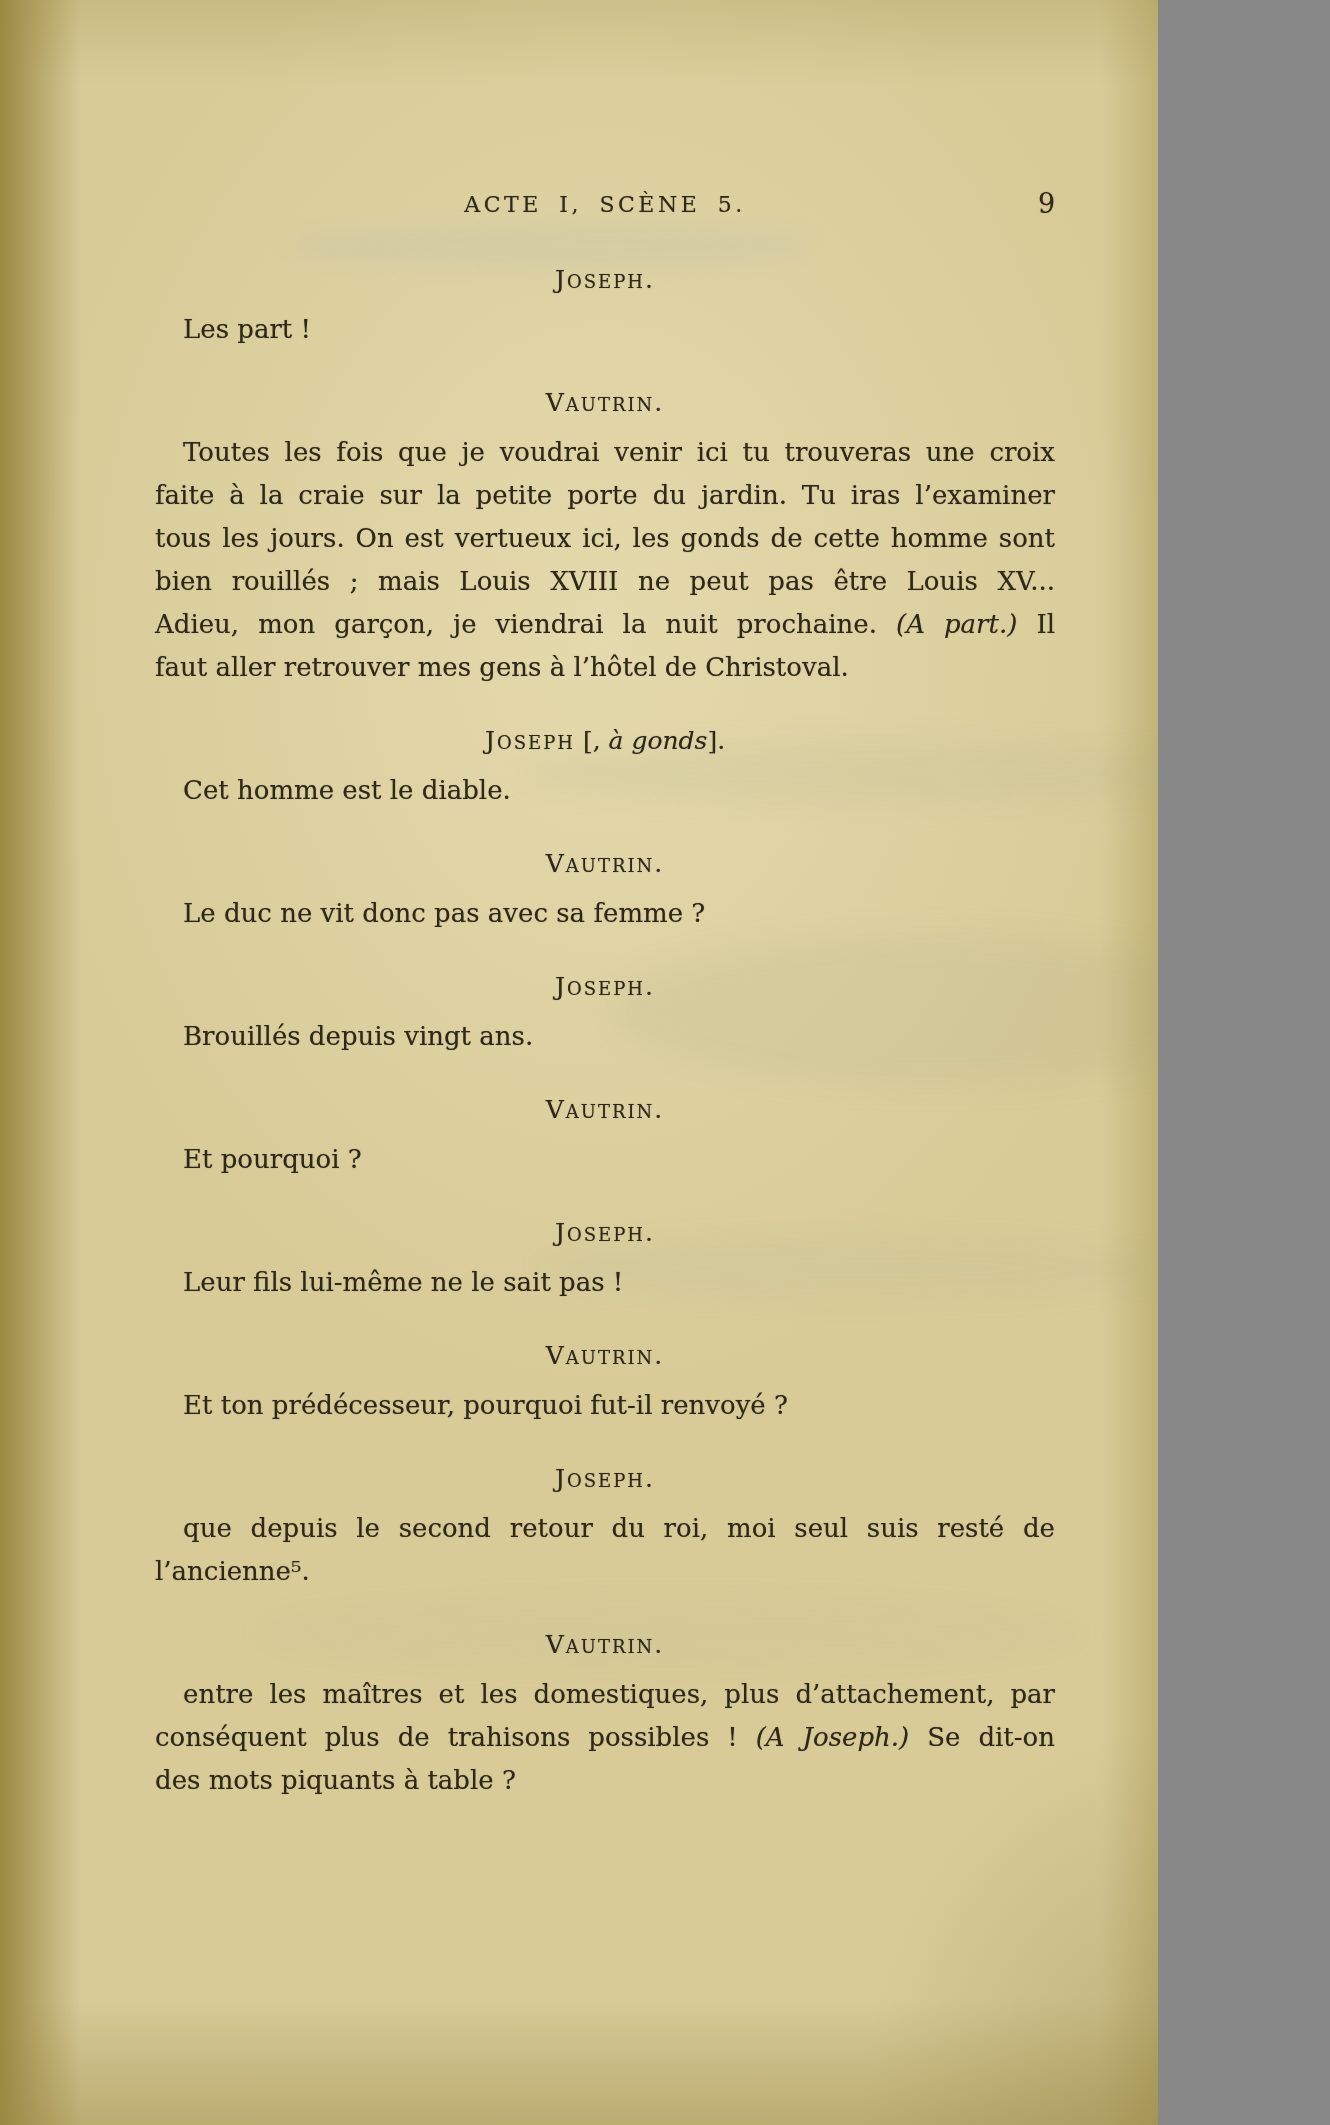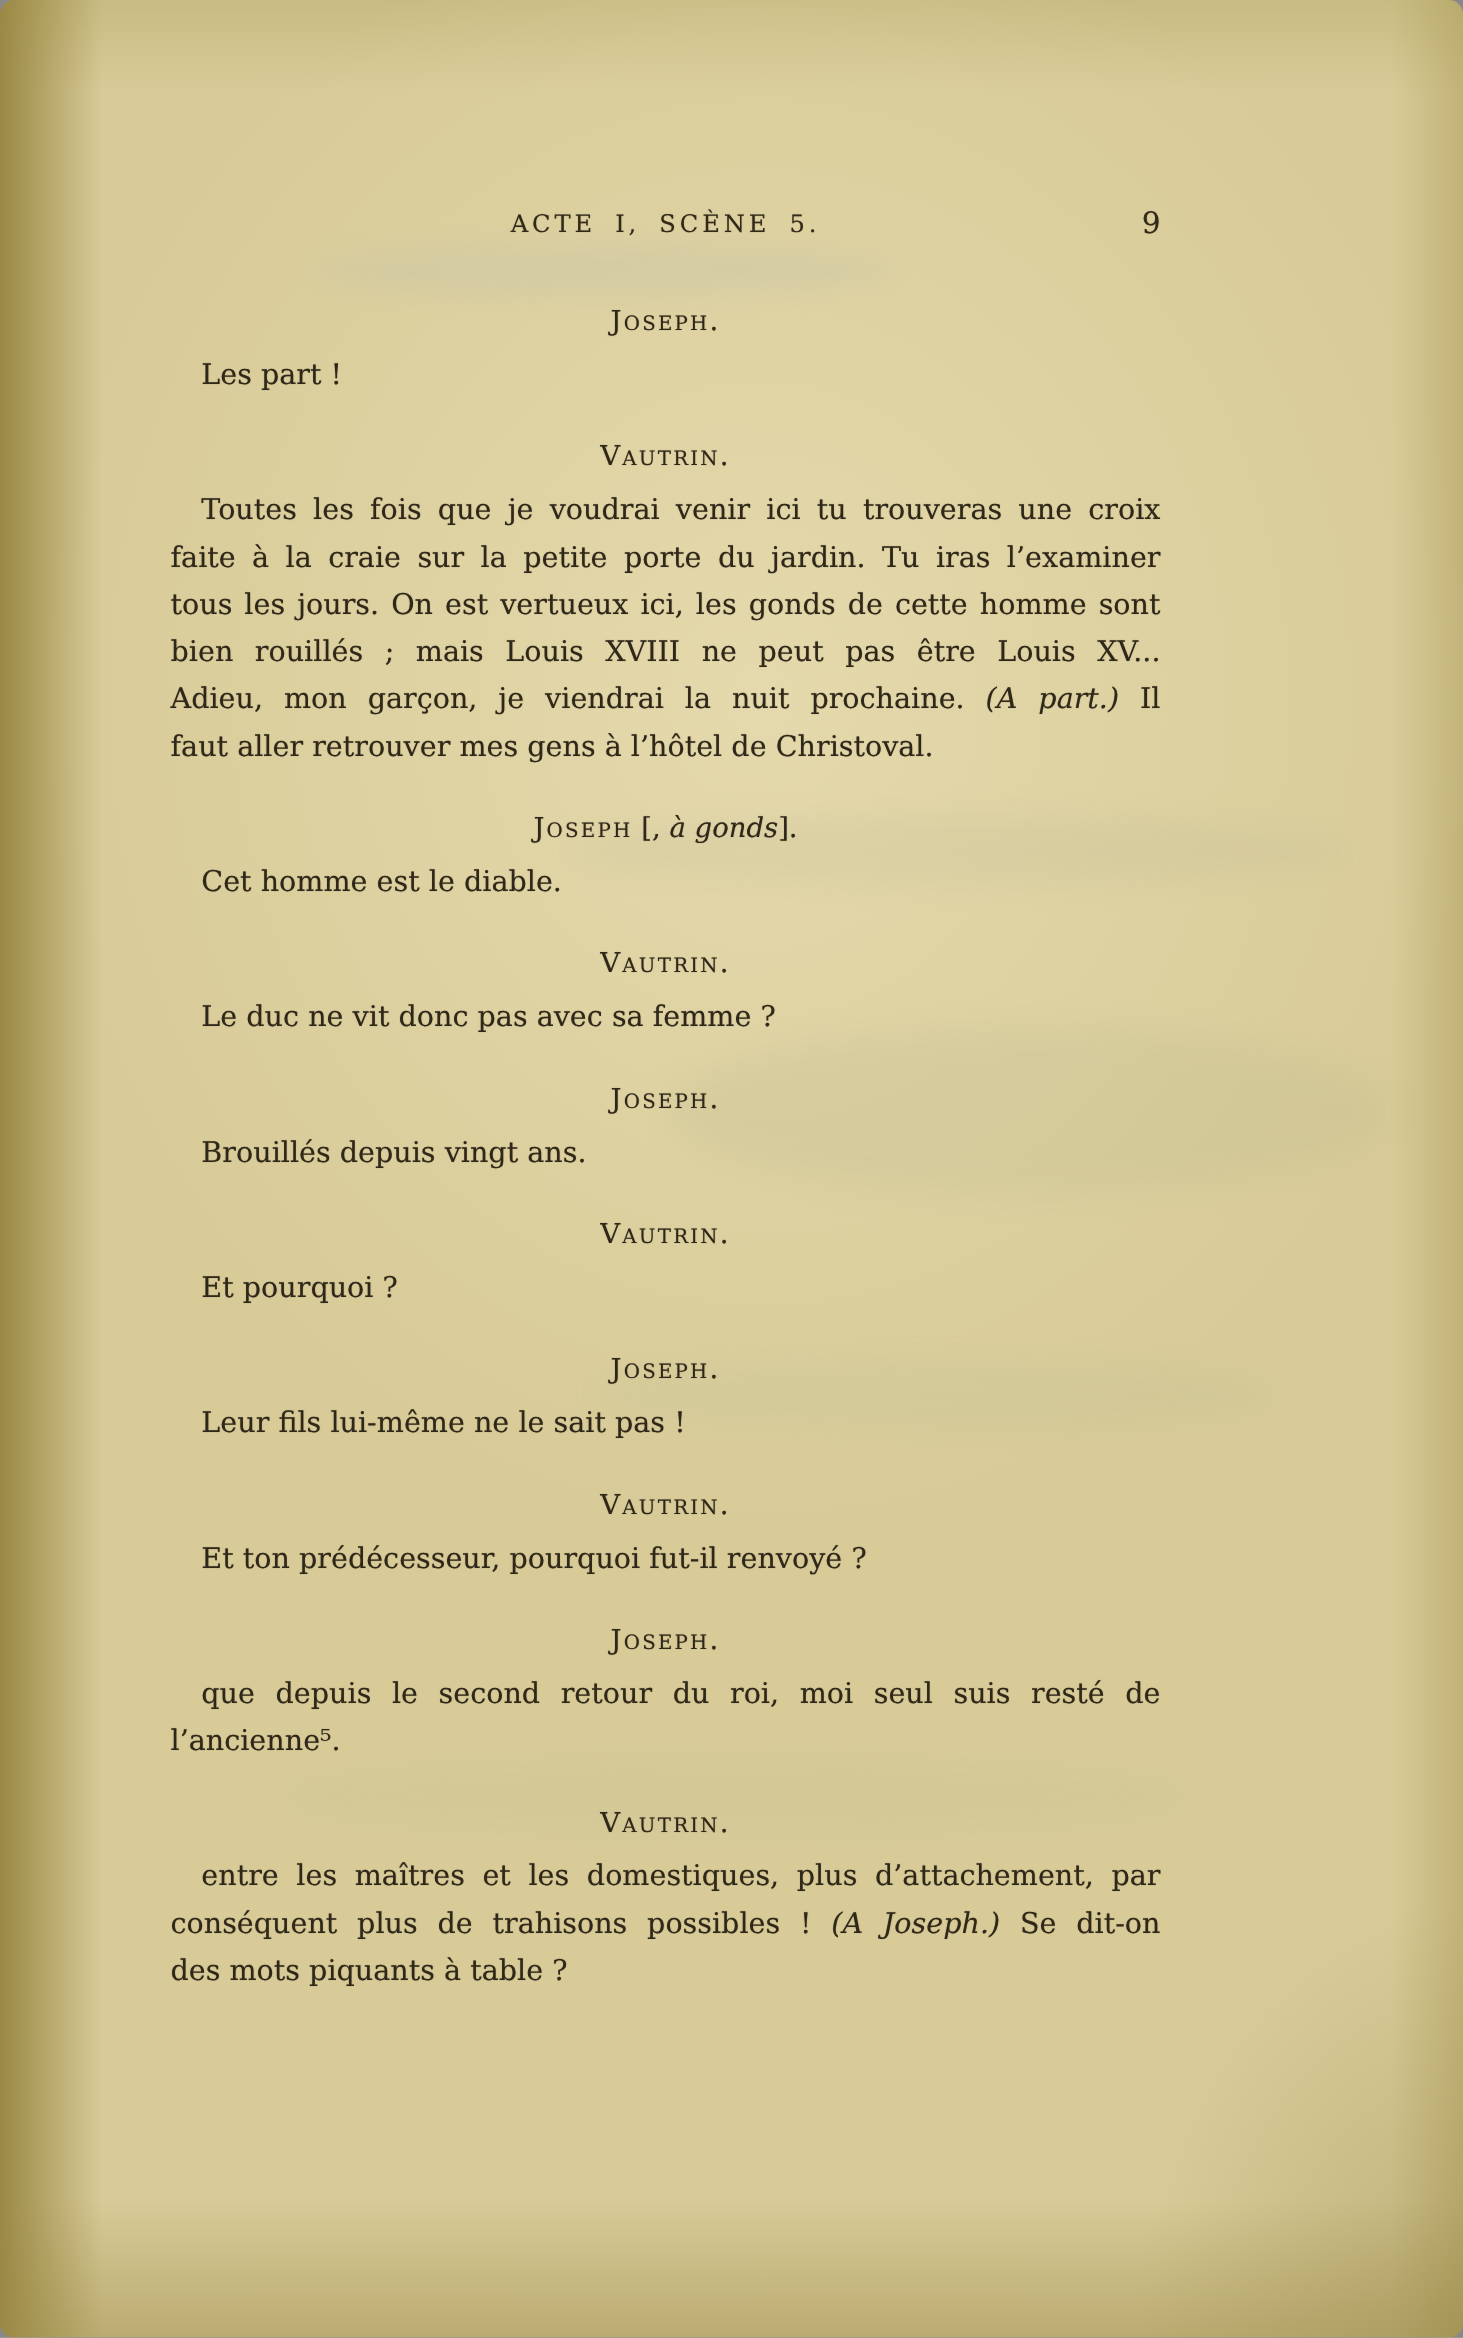--- a/index.html
+++ b/index.html
@@ -1,51 +1,50 @@
 <!DOCTYPE html>
 <html><head>
 <meta charset="utf-8">
 <style>
   html, body { margin: 0; padding: 0; background: #888; }
   #page {
     position: relative;
-    width: 1330px;
+    width: 1158px;
     height: 2125px;
     overflow: hidden;
     font-family: "DejaVu Serif", "Liberation Serif", serif;
     color: #2f2819;
     background:
       radial-gradient(ellipse 70% 50% at 52% 30%, rgba(230,219,175,0.9) 0%, rgba(230,219,175,0) 70%),
       linear-gradient(to right, #9a8944 0%, rgba(154,137,68,0) 7%),
       linear-gradient(to left, rgba(166,150,80,0.45) 0%, rgba(166,150,80,0) 5%),
       linear-gradient(to bottom, rgba(165,150,80,0.30) 0%, rgba(165,150,80,0) 4%),
       linear-gradient(to top, rgba(150,134,66,0.45) 0%, rgba(150,134,66,0) 6%),
       #d8cb98;
-    border-radius: 13px;
   }
   .stain { position: absolute; pointer-events: none; border-radius: 50%; }
   #stain1 { top: 222px; left: 290px; width: 520px; height: 48px; background: rgba(178,184,176,0.20); filter: blur(10px); }
   #stain2 { top: 742px; left: 520px; width: 700px; height: 62px; background: rgba(172,172,140,0.13); filter: blur(12px); }
   #stain3 { top: 935px; left: 610px; width: 650px; height: 150px; background: rgba(162,166,126,0.13); filter: blur(14px); }
   #stain4 { top: 1238px; left: 540px; width: 620px; height: 60px; background: rgba(166,170,136,0.11); filter: blur(12px); }
   #stain5 { top: 1598px; left: 260px; width: 820px; height: 70px; background: rgba(172,172,142,0.09); filter: blur(12px); }
   #corner-shadow { position: absolute; right: 0; bottom: 0; width: 300px; height: 400px;
     background: radial-gradient(ellipse at 100% 100%, rgba(140,124,60,0.35) 0%, rgba(140,124,60,0) 70%); }
 
   .running-head {
     position: absolute; top: 192px; left: 155px; width: 900px;
     text-align: center; font-size: 22px; letter-spacing: 3.5px; word-spacing: 7px;
     color: #322a18; text-shadow: 0 0 1px rgba(50,42,24,0.45);
   }
   .folio {
     position: absolute; top: 188px; left: 1038px;
     font-size: 27px; color: #322a18; text-shadow: 0 0 1px rgba(50,42,24,0.45);
   }
   .text-column {
-    position: absolute; top: 240px; left: 155px; width: 900px;
+    position: absolute; top: 228px; left: 155px; width: 900px;
     text-shadow: 0 0 1px rgba(47,40,25,0.45);
   }
   .speaker {
     margin: 36px 0 12px 0;
     font-size: 25px; line-height: 32px; text-align: center;
   }
   .speaker .sc { font-variant: small-caps; letter-spacing: 2px; }
   .speech { margin: 0; font-size: 26px; line-height: 43px; }
   .speech .line { text-align: justify; text-align-last: justify; }
   .speech .line.last { text-align-last: left; }

